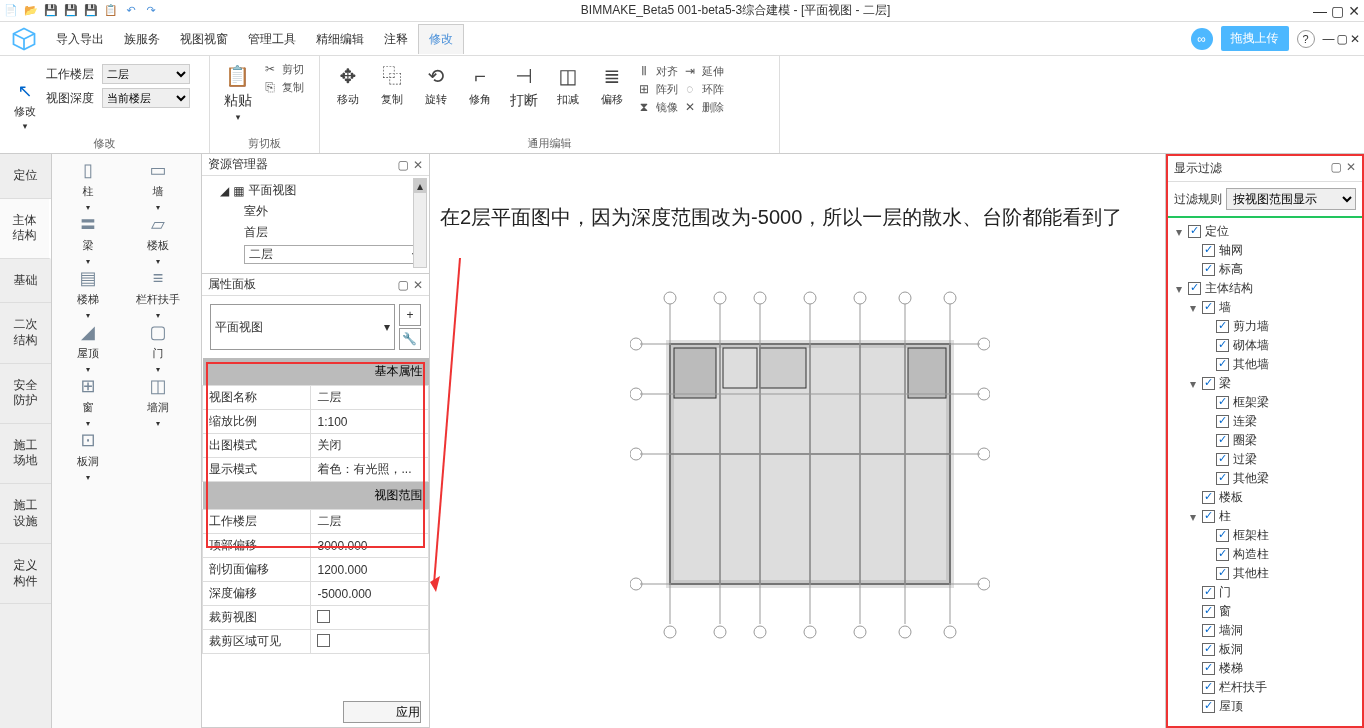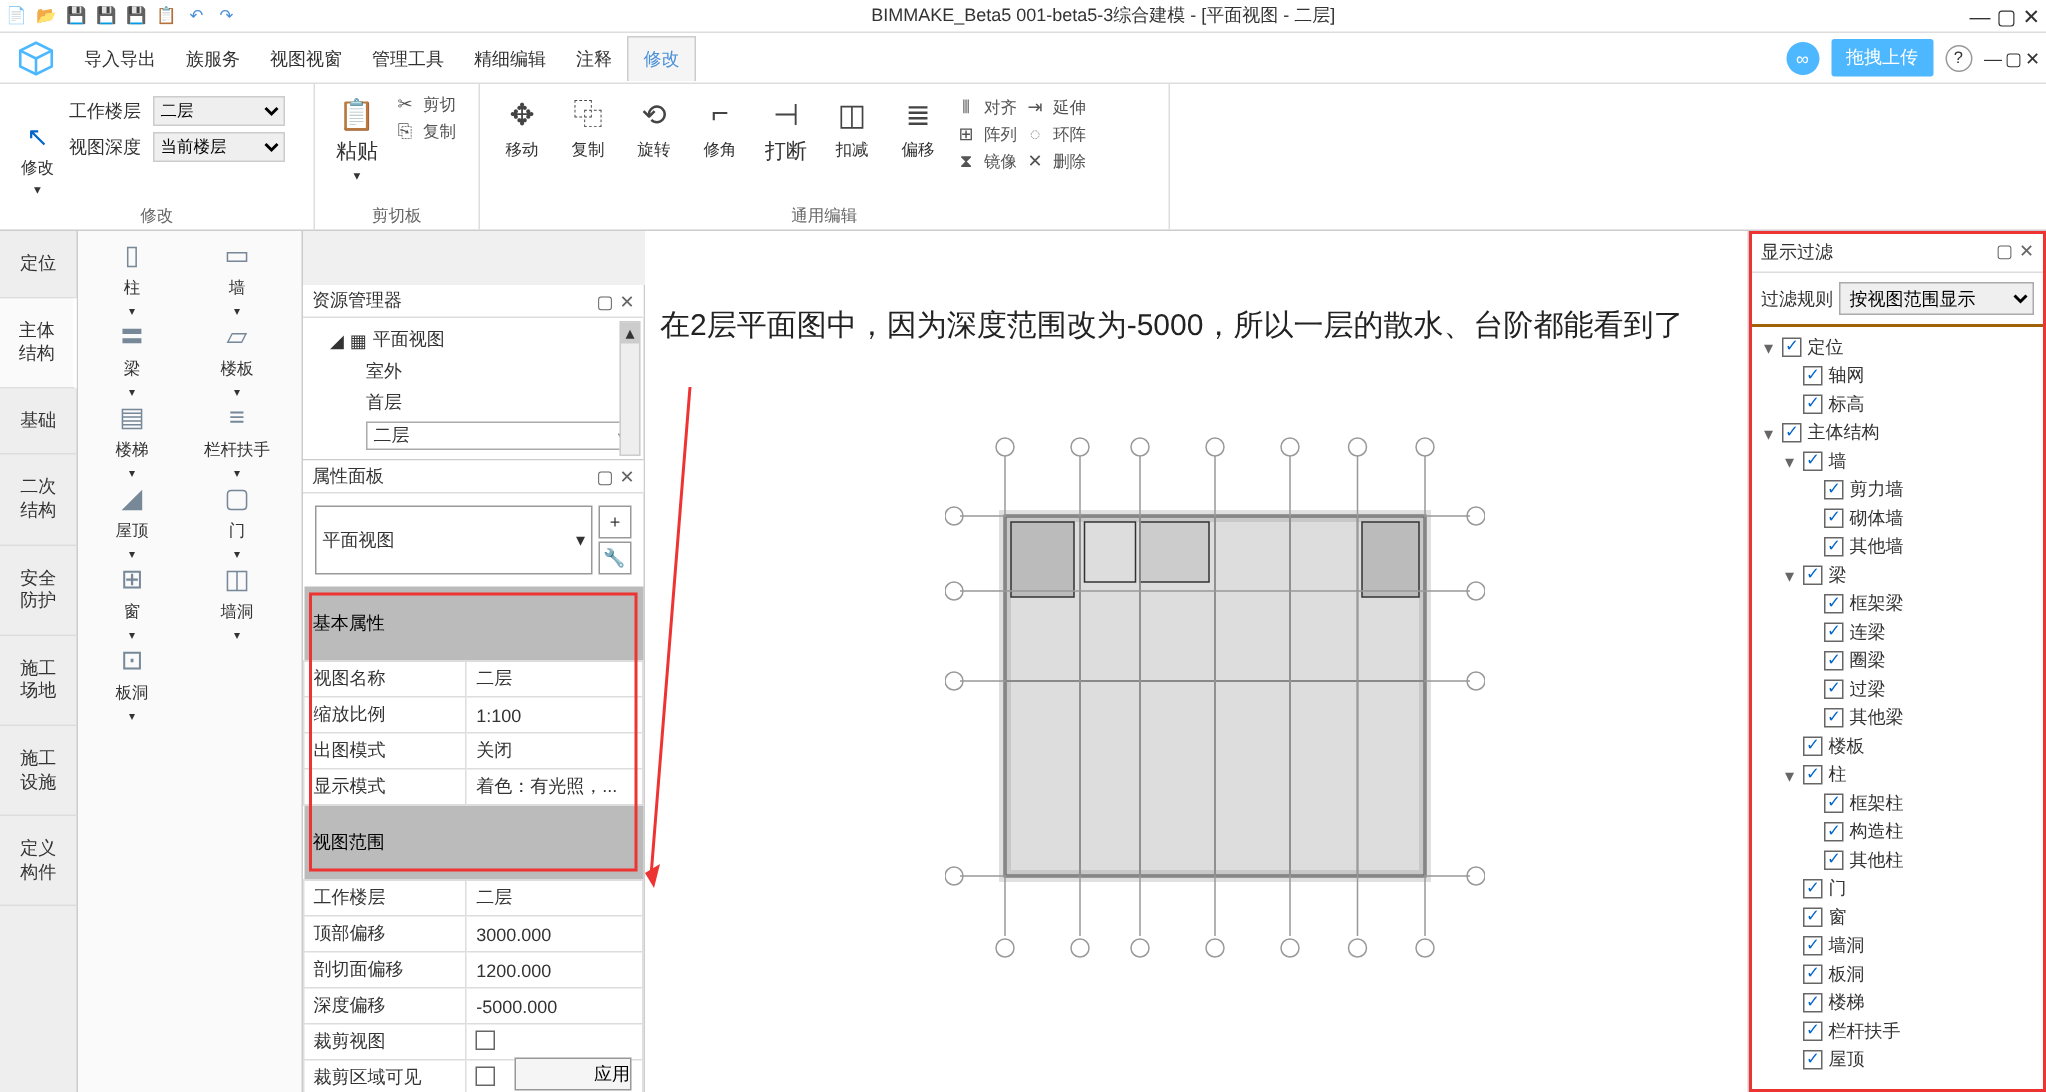--- a/index.html
+++ b/index.html
@@ -32,44 +32,44 @@
 .ribbon-icon-lg { width: 28px; height: 28px; display: flex; align-items: center; justify-content: center; font-size: 20px; color: #444; }
 .ribbon-row { display: flex; align-items: center; gap: 4px; font-size: 11px; color: #555; padding: 1px 0; }
 .ribbon-row .ico { width: 16px; height: 16px; display: inline-flex; align-items: center; justify-content: center; font-size: 12px; }
 .main { display: flex; height: 574px; }
 .left-tabs { width: 52px; background: #eee; border-right: 1px solid #ccc; display: flex; flex-direction: column; }
 .left-tab { padding: 14px 4px; text-align: center; border-bottom: 1px solid #ddd; font-size: 12px; cursor: pointer; line-height: 1.3; }
 .left-tab.active { background: #fafafa; border-right: 2px solid #fff; }
 .palette { width: 150px; background: #fafafa; border-right: 1px solid #ccc; display: flex; flex-wrap: wrap; align-content: flex-start; padding: 6px 2px; gap: 2px; }
 .palette-item { width: 68px; height: 52px; display: flex; flex-direction: column; align-items: center; justify-content: center; gap: 4px; font-size: 11px; cursor: pointer; }
 .palette-icon { width: 28px; height: 20px; display: flex; align-items: center; justify-content: center; }
-.panel-stack { width: 228px; background: #fff; border-right: 1px solid #ccc; display: flex; flex-direction: column; margin-top: 36px; }
+.panel-stack { width: 228px; background: #fff; border-right: 1px solid #ccc; display: flex; flex-direction: column; }
 .panel { border-bottom: 1px solid #ccc; display: flex; flex-direction: column; }
 .panel-header { height: 22px; background: #fff; border-bottom: 1px solid #ddd; display: flex; align-items: center; justify-content: space-between; padding: 0 6px; font-size: 12px; }
 .panel-hdr-icons { display: flex; gap: 4px; color: #666; }
 .tree { padding: 4px 6px; font-size: 12px; }
 .tree-row { display: flex; align-items: center; gap: 4px; padding: 2px 0 2px 12px; }
 .tree-row.child { padding-left: 36px; }
 .tree-box { flex: 1; border: 1px solid #aaa; padding: 0 4px; display: flex; justify-content: space-between; align-items: center; }
 .prop-panel { flex: 1; position: relative; }
 .prop-type { margin: 8px; display: flex; gap: 4px; }
 .prop-type .sel { flex: 1; border: 1px solid #999; padding: 4px; display: flex; justify-content: space-between; align-items: center; }
 .prop-type .btn { width: 22px; height: 22px; border: 1px solid #999; display: flex; align-items: center; justify-content: center; }
 .prop-table { width: 100%; border-collapse: collapse; font-size: 12px; }
-.prop-table th { background: #bbb; text-align: left; padding: 16px 6px; font-weight: normal; color: #000; }
+.prop-table th { background: #bbb; text-align: right; padding: 5px 6px; font-weight: normal; color: #000; }
 .prop-table td { border: 1px solid #ddd; padding: 3px 6px; }
 .prop-table td:first-child { width: 48%; }
 .prop-highlight { border: 2px solid #e33; position: absolute; top: 88px; left: 4px; right: 4px; height: 186px; pointer-events: none; }
 .apply-btn { position: absolute; bottom: 4px; right: 8px; width: 78px; height: 22px; border: 1px solid #999; background: #f5f5f5; font-size: 12px; text-align: right; }
 .canvas { flex: 1; background: #fff; position: relative; border-right: 1px solid #ccc; }
 .annotation { position: absolute; top: 48px; left: 10px; font-size: 20px; color: #222; line-height: 1.5; width: 690px; }
 .floorplan { position: absolute; top: 130px; left: 200px; width: 360px; height: 380px; }
 .right-panel { width: 198px; background: #fff; border: 2px solid #e33; display: flex; flex-direction: column; }
 .right-header { padding: 4px 6px; border-bottom: 1px solid #ddd; display: flex; justify-content: space-between; }
-.filter-rule { padding: 6px; display: flex; align-items: center; gap: 4px; border-bottom: 2px solid #a16207; }
+.filter-rule { padding: 6px; display: flex; align-items: center; gap: 4px; border-bottom: 2px solid #22c55e; }
 .filter-rule select { flex: 1; border: 1px solid #aaa; padding: 2px; font-size: 12px; }
 .tree2 { flex: 1; overflow: auto; padding: 4px 2px; font-size: 12px; }
 .tree2-row { display: flex; align-items: center; gap: 4px; padding: 1px 0; }
 .tree2-row .exp { width: 10px; text-align: center; color: #666; }
 .ind-0{padding-left:4px}.ind-1{padding-left:18px}.ind-2{padding-left:32px}
 .chk { appearance: none; width: 13px; height: 13px; border: 1px solid #666; display: inline-block; position: relative; background: #fff; }
 .chk.on::after { content: "✓"; position: absolute; top: -2px; left: 1px; font-size: 11px; color: #06c; }
 </style>
 </head>
 <body>

